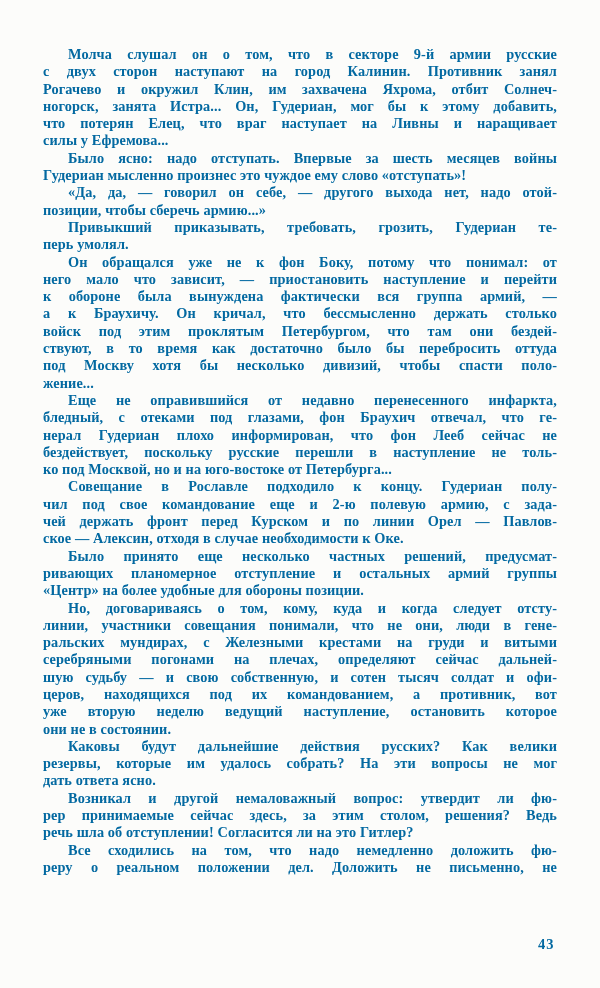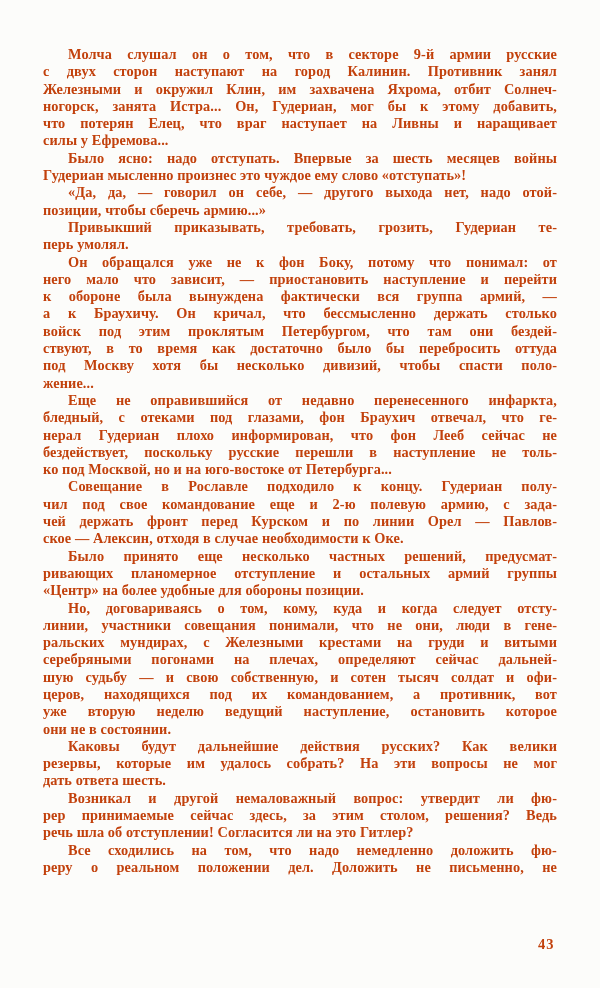--- a/index.html
+++ b/index.html
@@ -12,21 +12,21 @@
     background: #fcfcfa;
     overflow: hidden;
   }
   .page {
     position: relative;
     width: 600px;
     height: 906px;
     background: #fcfcfa;
     font-family: "Liberation Serif", "DejaVu Serif", serif;
     font-weight: bold;
-    color: #c2410c;
+    color: #0369a1;
   }
   .text-block {
     position: absolute;
     left: 43px;
     top: 46px;
     width: 514px;
   }
   .paragraph {
     margin: 0;
     padding: 0;
@@ -56,21 +56,21 @@
   }
 </style>
 </head>
 <body>
 
 <div class="page">
   <div class="text-block">
       <div class="paragraph">
         <div class="line first">Молча слушал он о том, что в секторе 9-й армии русские</div>
         <div class="line">с двух сторон наступают на город Калинин. Противник занял</div>
-        <div class="line">Железными и окружил Клин, им захвачена Яхрома, отбит Солнеч-</div>
+        <div class="line">Рогачево и окружил Клин, им захвачена Яхрома, отбит Солнеч-</div>
         <div class="line">ногорск, занята Истра... Он, Гудериан, мог бы к этому добавить,</div>
         <div class="line">что потерян Елец, что враг наступает на Ливны и наращивает</div>
         <div class="line par-end">силы у Ефремова...</div>
       </div>
       <div class="paragraph">
         <div class="line first">Было ясно: надо отступать. Впервые за шесть месяцев войны</div>
         <div class="line par-end">Гудериан мысленно произнес это чуждое ему слово «отступать»!</div>
       </div>
       <div class="paragraph">
         <div class="line first">«Да, да, — говорил он себе, — другого выхода нет, надо отой-</div>
@@ -114,21 +114,21 @@
         <div class="line">ральских мундирах, с Железными крестами на груди и витыми</div>
         <div class="line">серебряными погонами на плечах, определяют сейчас дальней-</div>
         <div class="line">шую судьбу — и свою собственную, и сотен тысяч солдат и офи-</div>
         <div class="line">церов, находящихся под их командованием, а противник, вот</div>
         <div class="line">уже вторую неделю ведущий наступление, остановить которое</div>
         <div class="line par-end">они не в состоянии.</div>
       </div>
       <div class="paragraph">
         <div class="line first">Каковы будут дальнейшие действия русских? Как велики</div>
         <div class="line">резервы, которые им удалось собрать? На эти вопросы не мог</div>
-        <div class="line par-end">дать ответа шесть.</div>
+        <div class="line par-end">дать ответа ясно.</div>
       </div>
       <div class="paragraph">
         <div class="line first">Возникал и другой немаловажный вопрос: утвердит ли фю-</div>
         <div class="line">рер принимаемые сейчас здесь, за этим столом, решения? Ведь</div>
         <div class="line par-end">речь шла об отступлении! Согласится ли на это Гитлер?</div>
       </div>
       <div class="paragraph">
         <div class="line first">Все сходились на том, что надо немедленно доложить фю-</div>
         <div class="line">реру о реальном положении дел. Доложить не письменно, не</div>
       </div>

